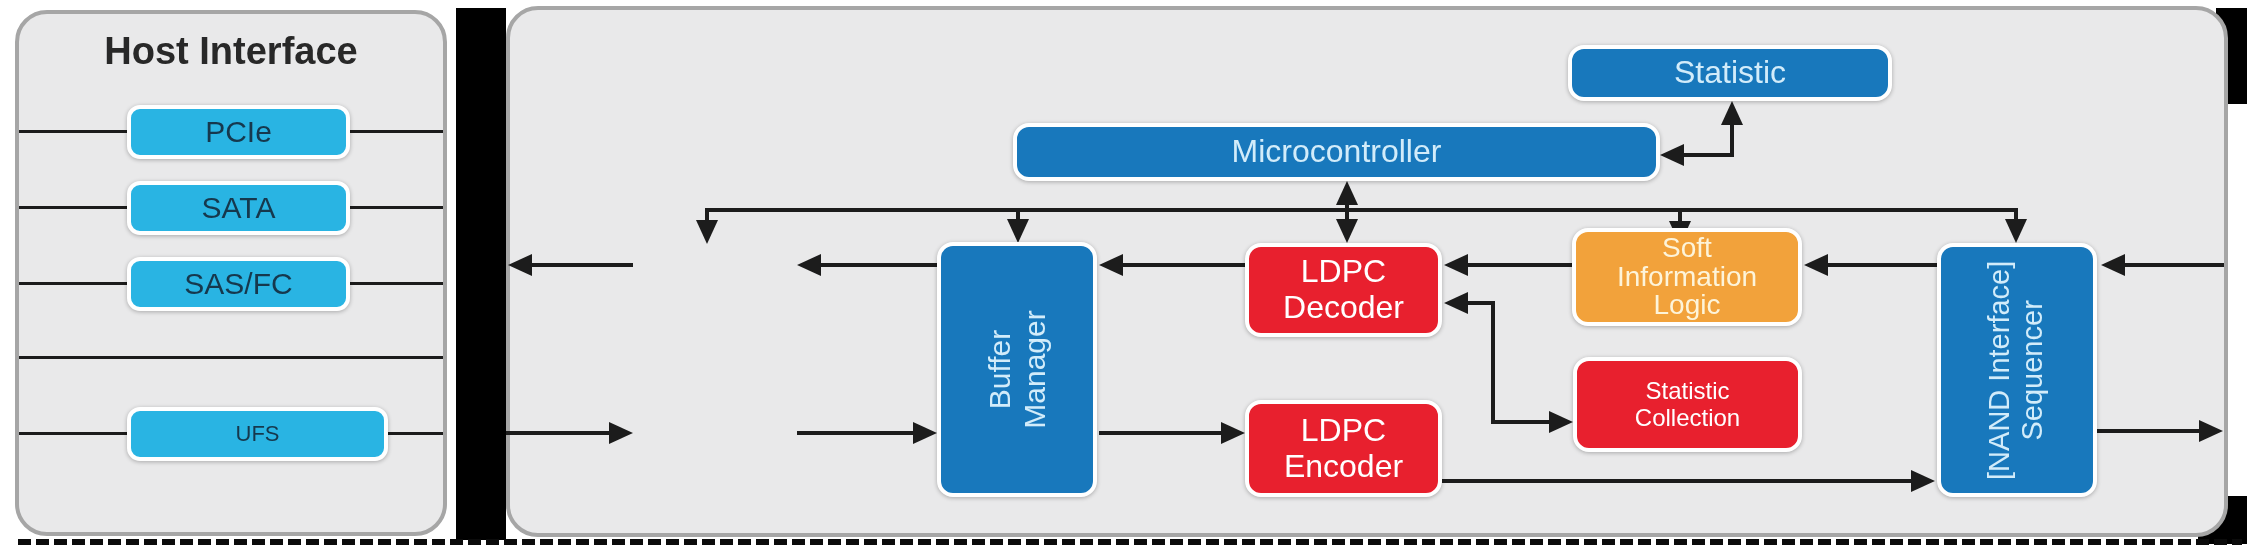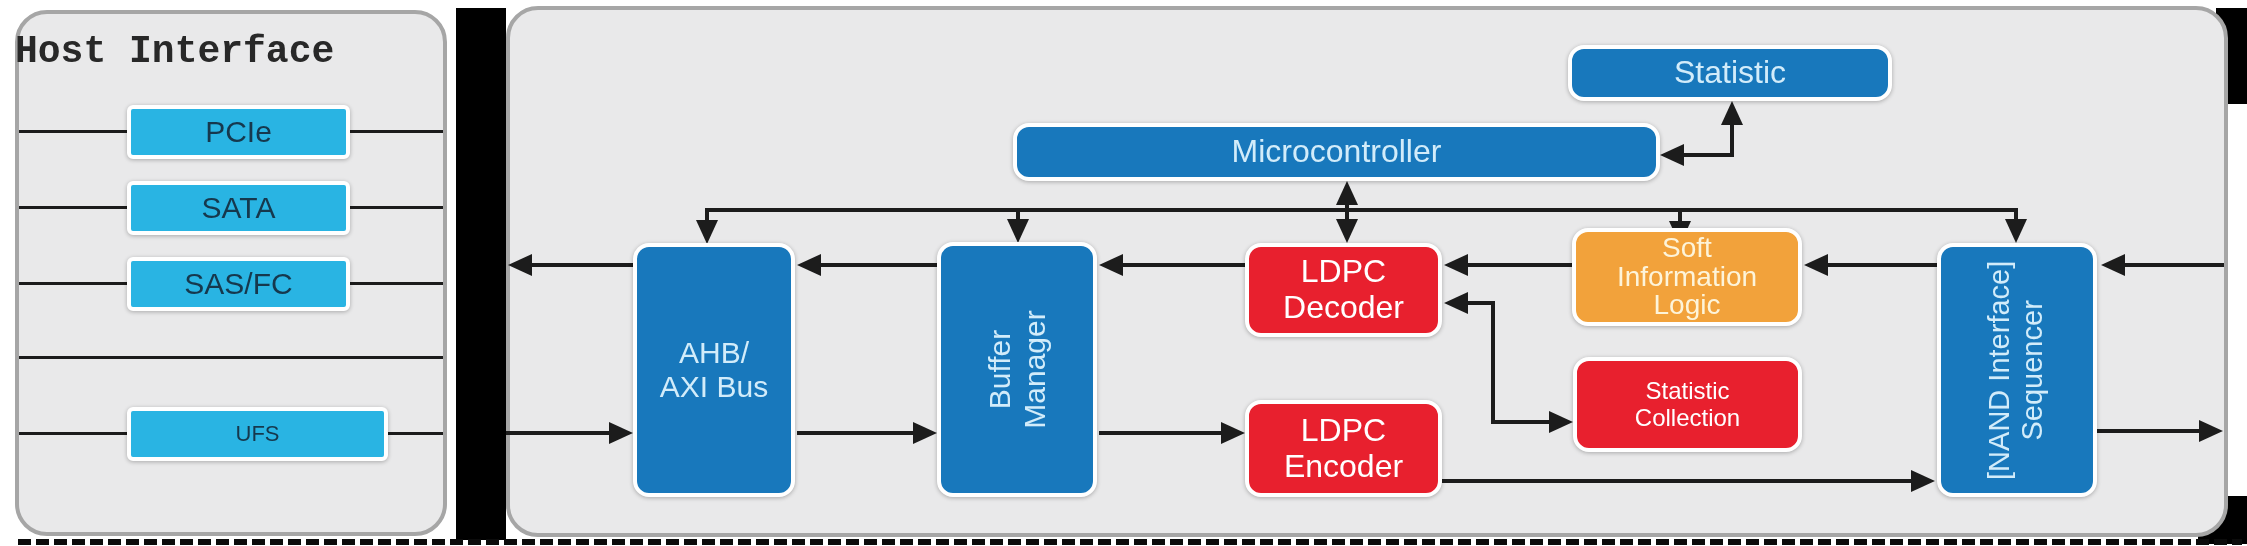--- a/index.html
+++ b/index.html
@@ -9,25 +9,25 @@
   .panel{position:absolute;background:var(--panel_fill,#e9e9ea);border:4px solid var(--panel_border,#a6a6a6);
          border-radius:32px;box-sizing:border-box;}
   
   .black{position:absolute;background:#000;}
   .dashes{position:absolute;background:repeating-linear-gradient(90deg,#0b0b0b 0 13px,transparent 13px 18px);}
   
   .blk{position:absolute;border:4px solid #ffffff;border-radius:16px;box-sizing:border-box;
        display:flex;align-items:center;justify-content:center;text-align:center;
        white-space:pre-line;box-shadow:0 1px 4px rgba(0,0,0,.28);line-height:1.12;}
   .blue{background:var(--blue,#1878bc);color:var(--text_on_blue,#d2ecfa);}
-  .cyan{background:var(--cyan,#29b4e3);color:var(--text_on_cyan,#16384d);border-radius:6px;}
+  .cyan{background:var(--cyan,#29b4e3);color:var(--text_on_cyan,#16384d);border-radius:13px;}
   .red{background:var(--red,#e8202e);color:#ffffff;}
   .orange{background:var(--orange,#f2a23b);color:#fdf4da;}
   .vtext{transform:rotate(-90deg);white-space:pre;text-align:center;line-height:1.15;}
-  .title{position:absolute;font-weight:700;color:var(--title_text,#282828);font-family:Liberation Mono, monospace;}
+  .title{position:absolute;font-weight:700;color:var(--title_text,#282828);text-align:center;}
   
   .hline{position:absolute;height:4px;background:var(--line,#1c1c1c);}
   .vline{position:absolute;width:4px;background:var(--line,#1c1c1c);}
   .thin{height:3px;}
   .ah{position:absolute;width:0;height:0;}
   .ah-left {border-top:11px solid transparent;border-bottom:11px solid transparent;border-right:24px solid var(--line,#1c1c1c);}
   .ah-right{border-top:11px solid transparent;border-bottom:11px solid transparent;border-left:24px solid var(--line,#1c1c1c);}
   .ah-down {border-left:11px solid transparent;border-right:11px solid transparent;border-top:24px solid var(--line,#1c1c1c);}
   .ah-up   {border-left:11px solid transparent;border-right:11px solid transparent;border-bottom:24px solid var(--line,#1c1c1c);}
 </style>
@@ -101,22 +101,20 @@
   <div class="ah ah-right" style="left:2199px;top:420px;"></div>
 
   <div class="ah ah-left" style="left:1444px;top:292px;"></div>
   <div class="hline" style="left:1468px;top:301px;width:27px;"></div>
   <div class="vline" style="left:1491px;top:301px;height:123px;"></div>
   <div class="hline" style="left:1495px;top:420px;width:54px;"></div>
   <div class="ah ah-right" style="left:1549px;top:411px;"></div>
 
   <div class="blk blue" style="left:1568px;top:45px;width:324px;height:56px;font-size:32px;">Statistic</div>
   <div class="blk blue" style="left:1013px;top:123px;width:647px;height:58px;font-size:32px;">Microcontroller</div>
-  <div class="blk blue" style="left:633px;top:243px;width:162px;height:254px;font-size:30px;">AHB/
-AXI Bus</div>
   <div class="blk blue" style="left:937px;top:242px;width:160px;height:255px;font-size:30px;">
     <span class="vtext">Buffer
 Manager</span>
   </div>
   <div class="blk red" style="left:1245px;top:243px;width:197px;height:94px;font-size:32px;">LDPC
 Decoder</div>
   <div class="blk red" style="left:1245px;top:400px;width:197px;height:97px;font-size:32px;">LDPC
 Encoder</div>
   <div class="blk orange" style="left:1572px;top:228px;width:230px;height:98px;font-size:28px;line-height:1.02;">Soft
 Information

